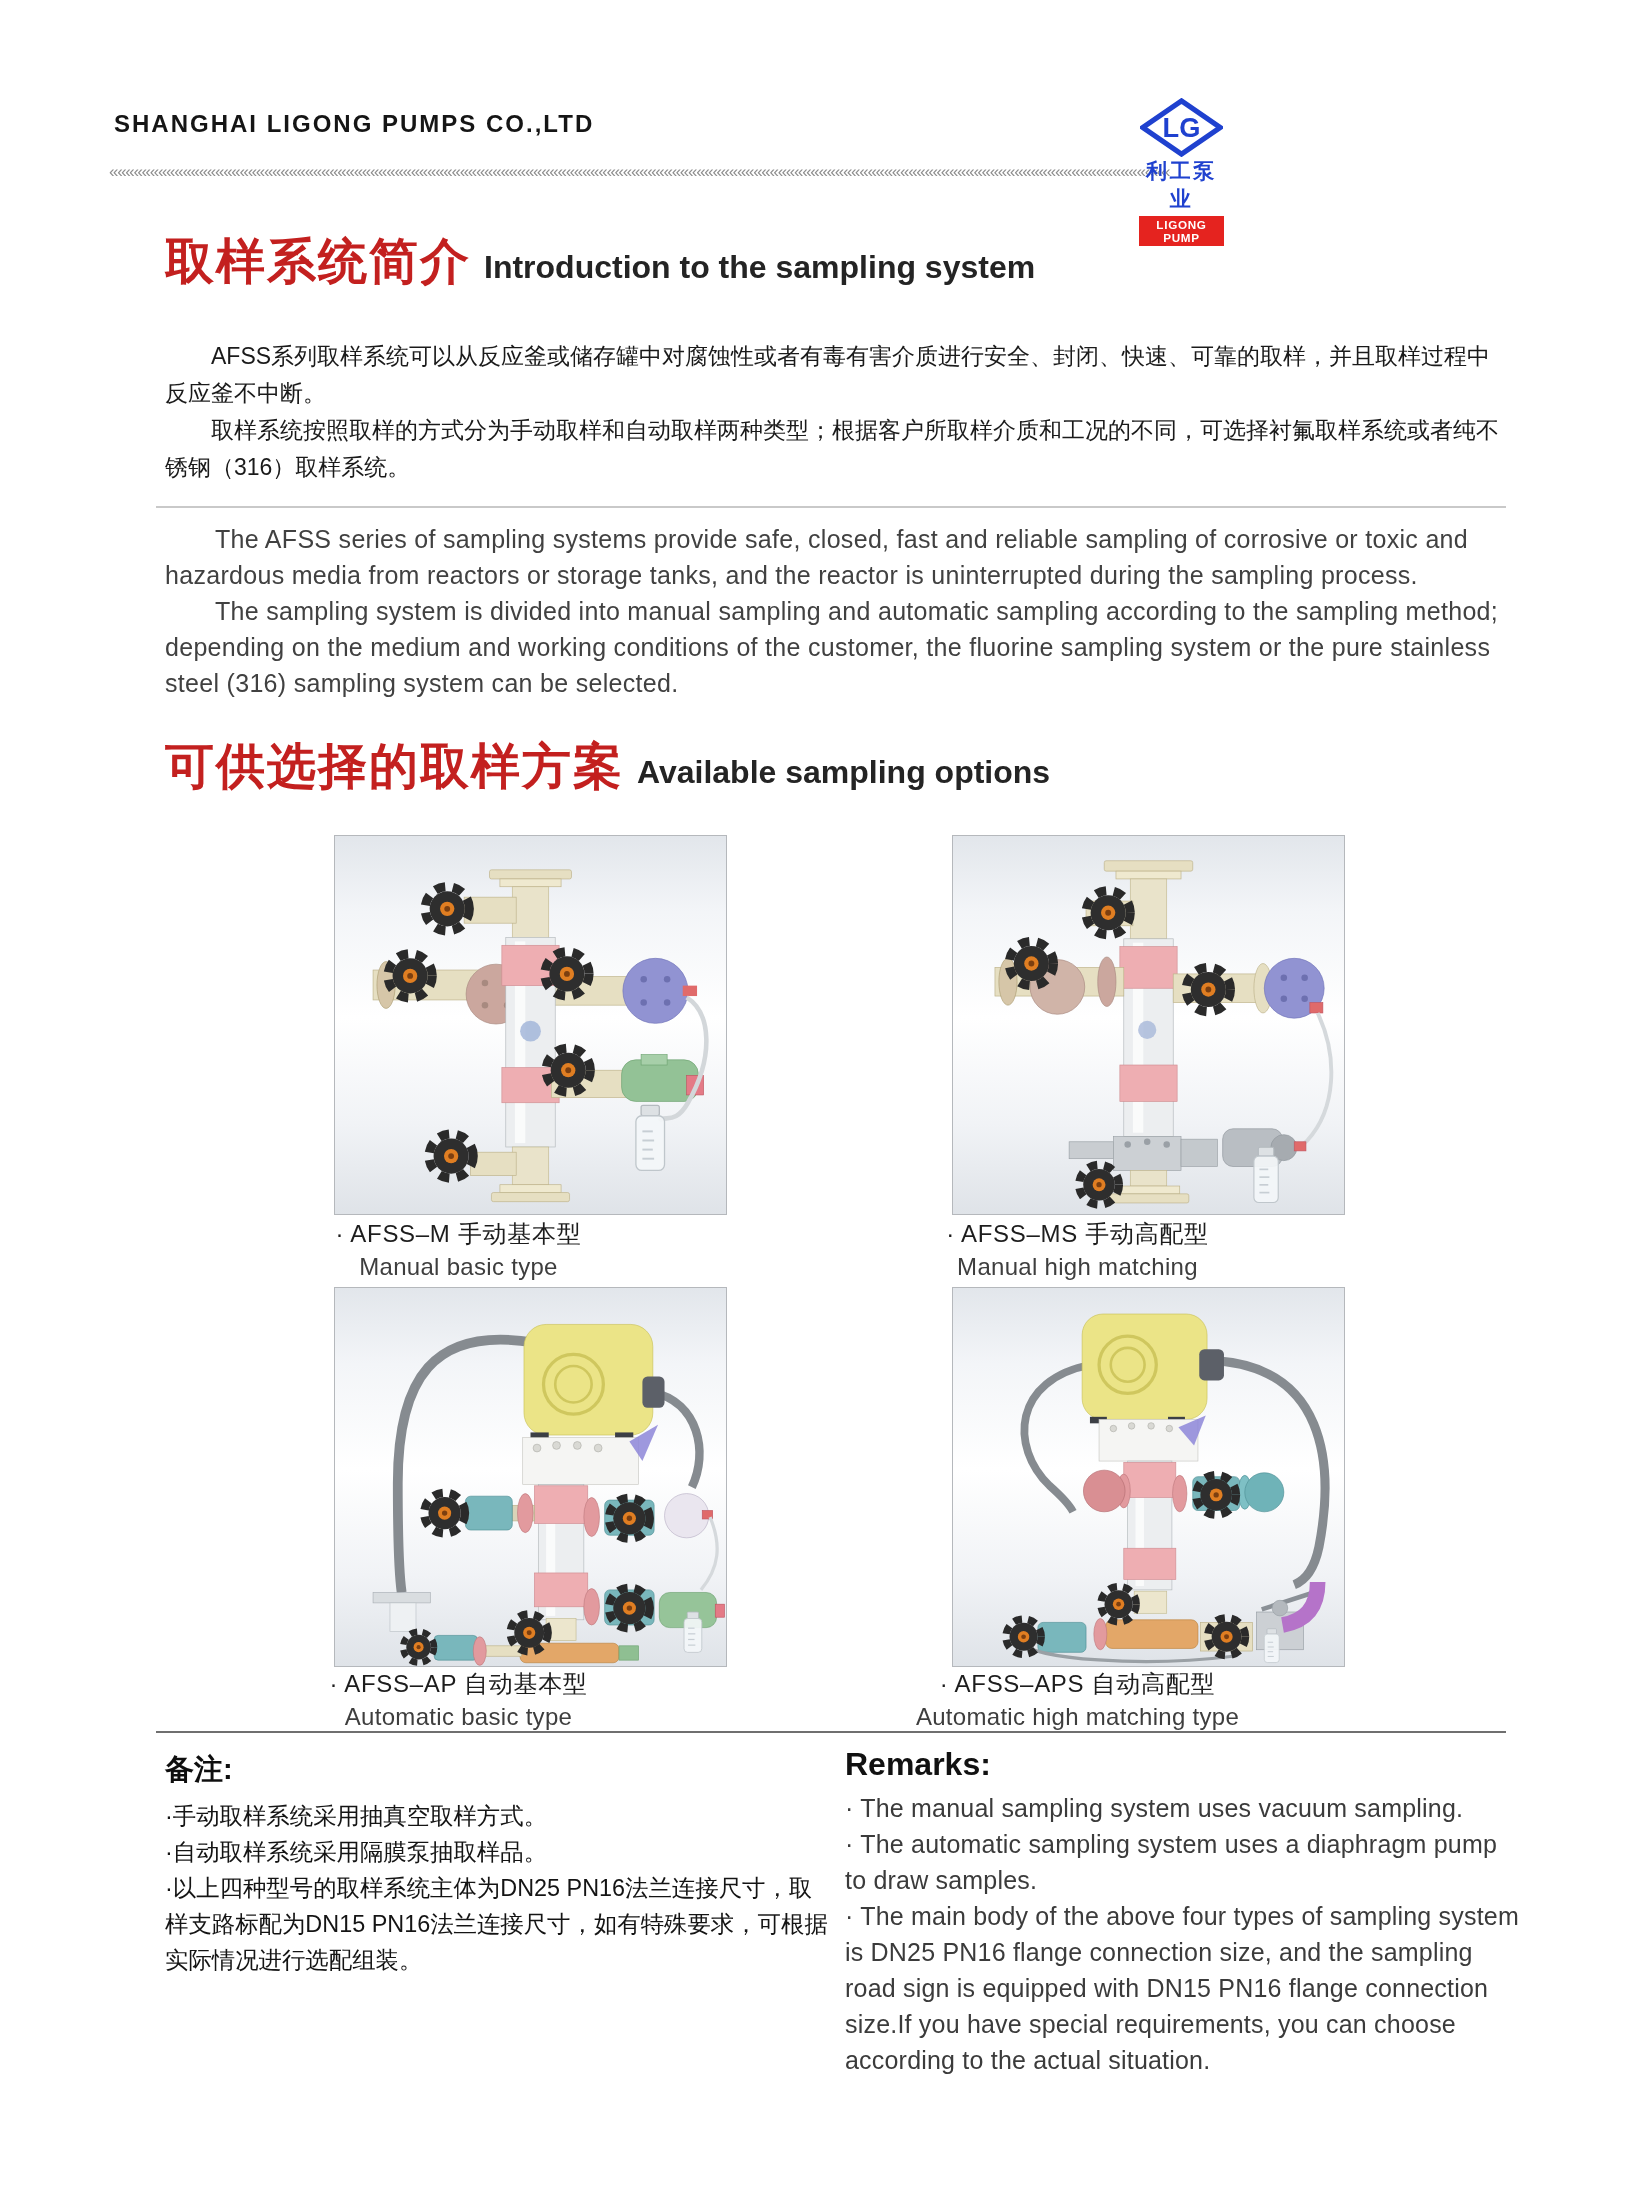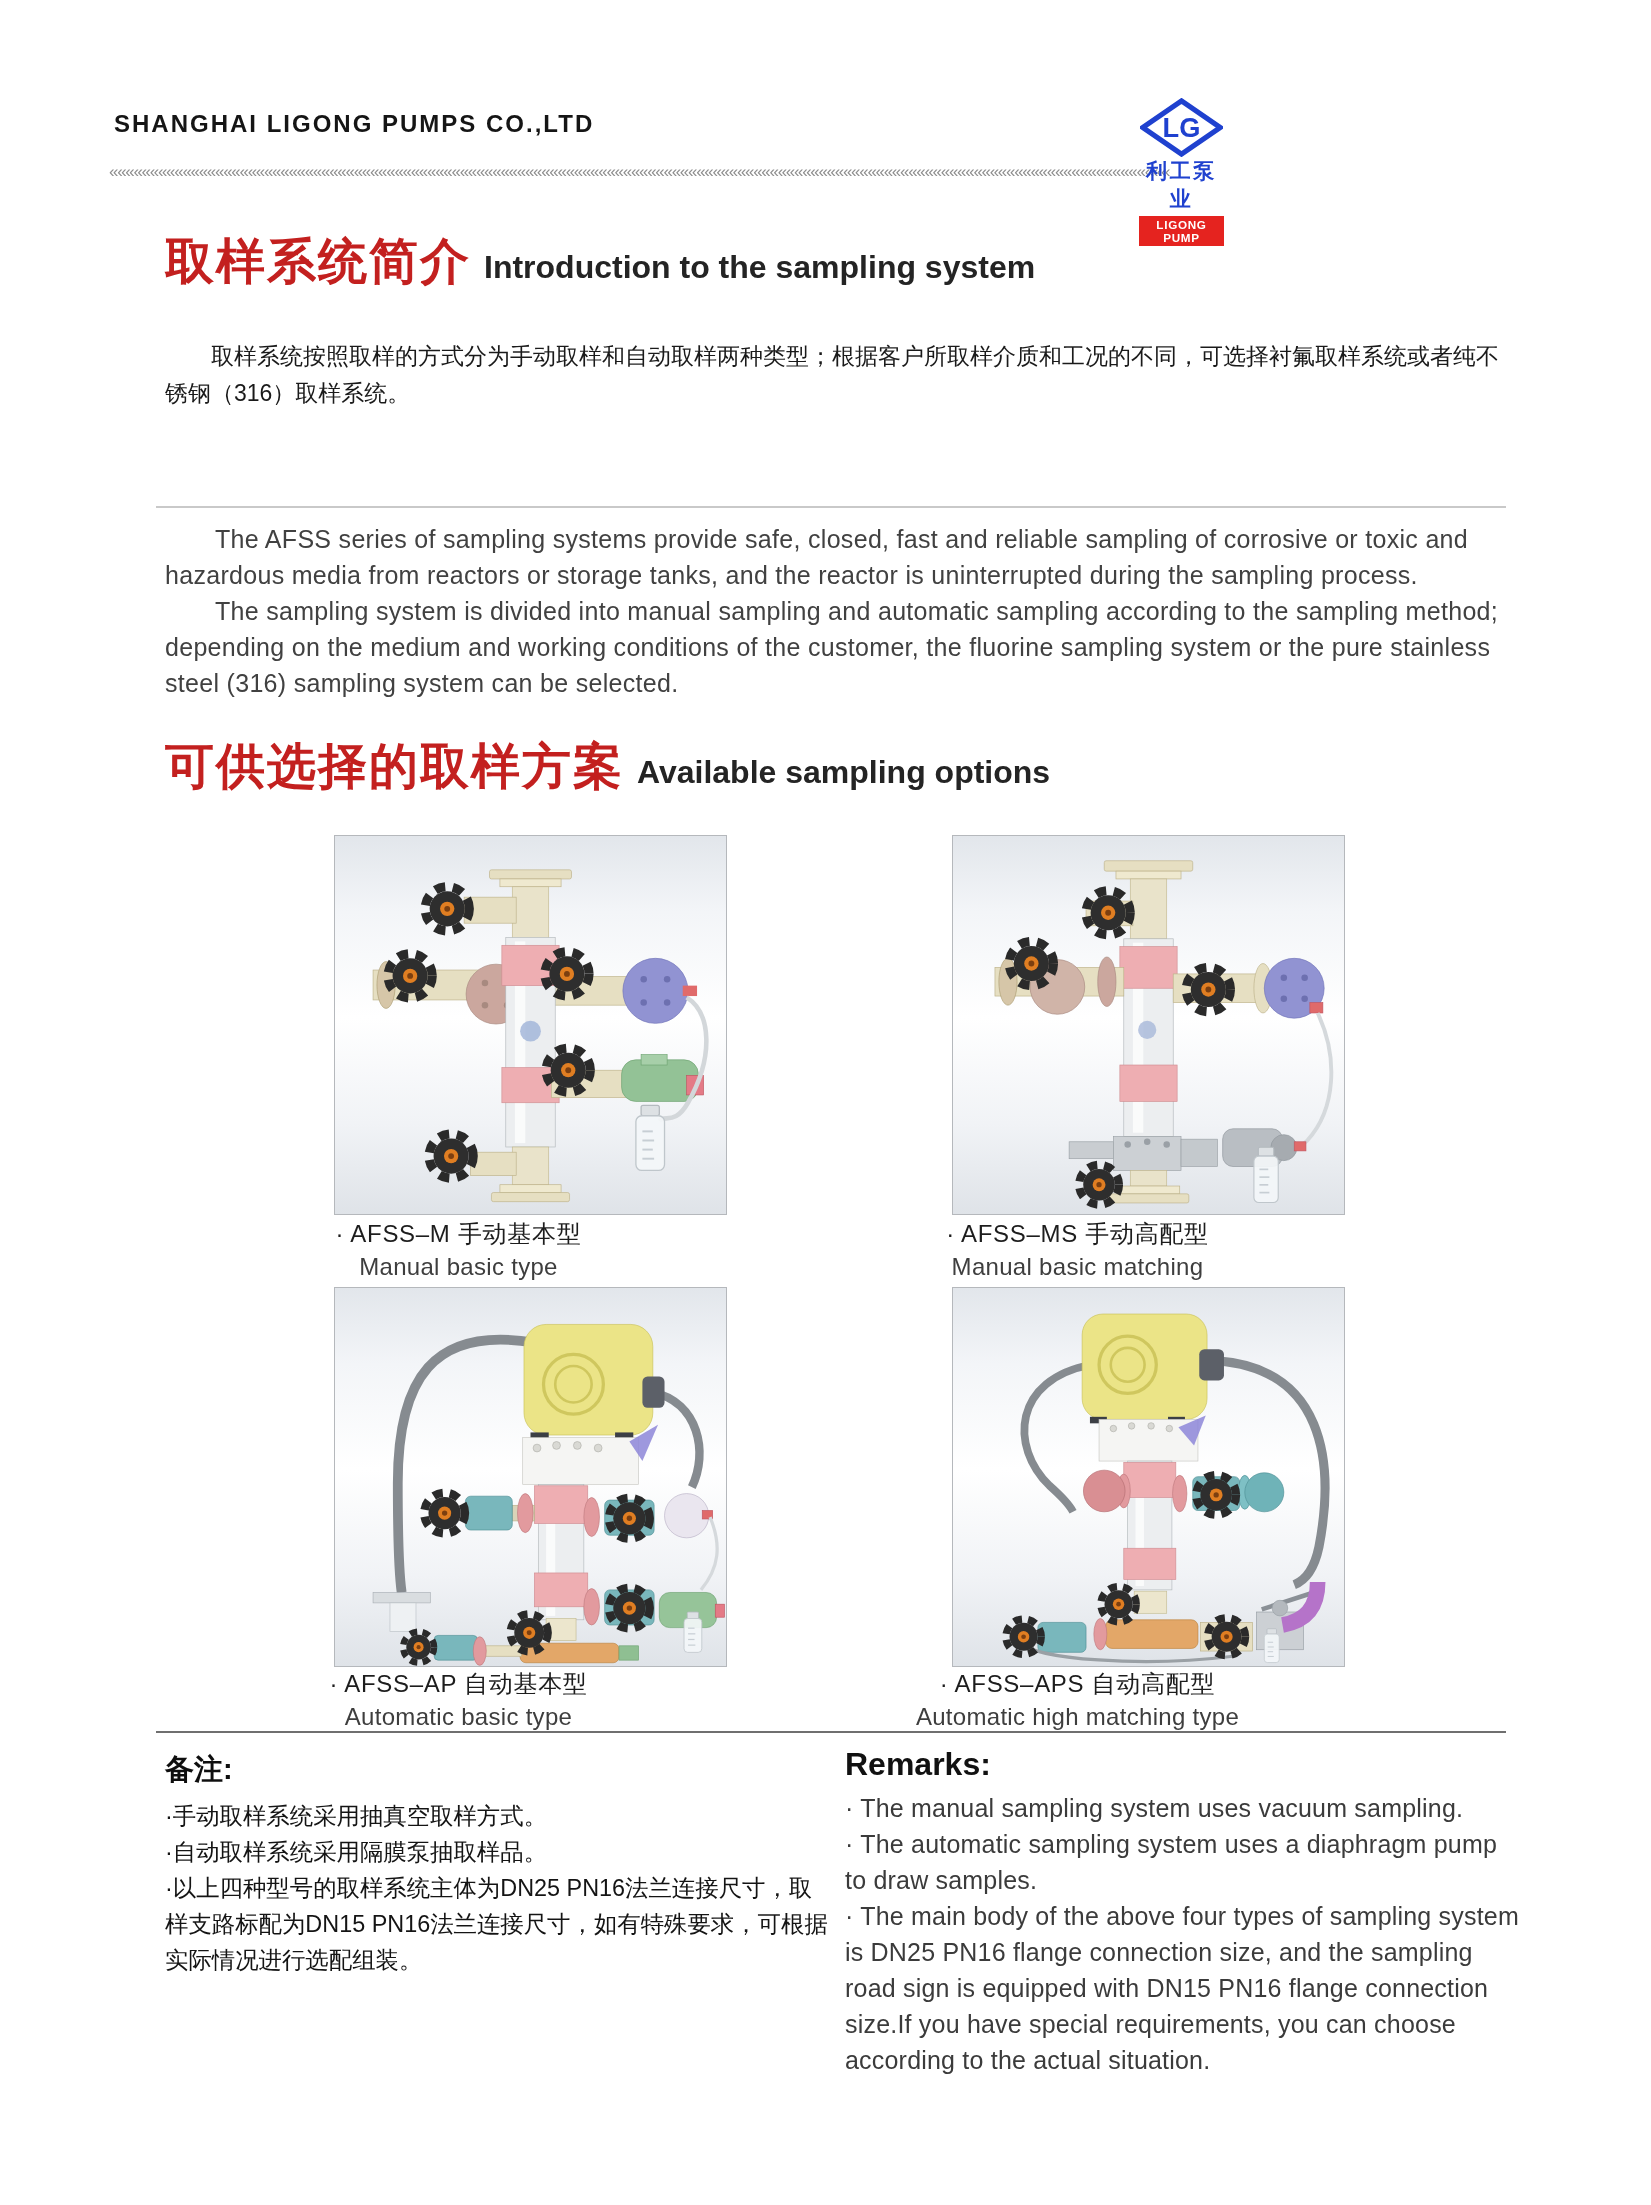--- a/index.html
+++ b/index.html
@@ -96,20 +96,21 @@
     <div class="logo-cn">利工泵业</div>
     <div class="logo-en">LIGONG PUMP</div>
   </div>
 
   <div class="sec-head head-intro">
     <span class="h-cn">取样系统简介</span>
     <span class="h-en">Introduction to the sampling system</span>
   </div>
 
   <div class="cn-paras">
+    <p>AFSS系列取样系统可以从反应釜或储存罐中对腐蚀性或者有毒有害介质进行安全、封闭、快速、可靠的取样，并且取样过程中反应釜不中断。</p>
     <p>取样系统按照取样的方式分为手动取样和自动取样两种类型；根据客户所取样介质和工况的不同，可选择衬氟取样系统或者纯不锈钢（316）取样系统。</p>
   </div>
 
   <div class="rule rule-intro"></div>
 
   <div class="en-paras">
     <p>The AFSS series of sampling systems provide safe, closed, fast and reliable sampling of corrosive or toxic and hazardous media from reactors or storage tanks, and the reactor is uninterrupted during the sampling process.</p>
     <p>The sampling system is divided into manual sampling and automatic sampling according to the sampling method; depending on the medium and working conditions of the customer, the fluorine sampling system or the pure stainless steel (316) sampling system can be selected.</p>
   </div>
 
@@ -353,21 +354,21 @@
       <use href="#knob" transform="translate(420,536) scale(0.85)"></use>
     </svg>
   </div>
 
   <div class="caption c1">
     <div class="cap-cn">· AFSS–M 手动基本型</div>
     <div class="cap-en">Manual basic type</div>
   </div>
   <div class="caption c2">
     <div class="cap-cn">· AFSS–MS 手动高配型</div>
-    <div class="cap-en">Manual basic matching</div>
+    <div class="cap-en">Manual high matching</div>
   </div>
   <div class="caption c3">
     <div class="cap-cn">· AFSS–AP 自动基本型</div>
     <div class="cap-en">Automatic basic type</div>
   </div>
   <div class="caption c4">
     <div class="cap-cn">· AFSS–APS 自动高配型</div>
     <div class="cap-en">Automatic high matching type</div>
   </div>
 

